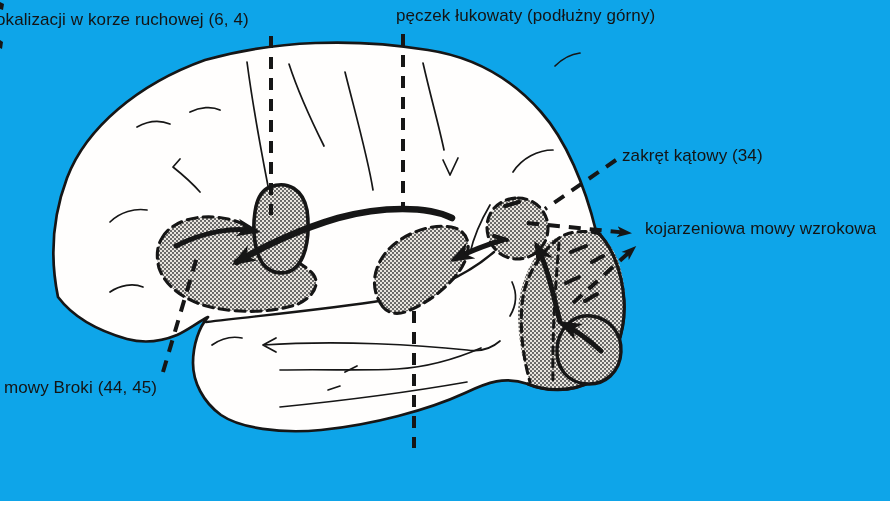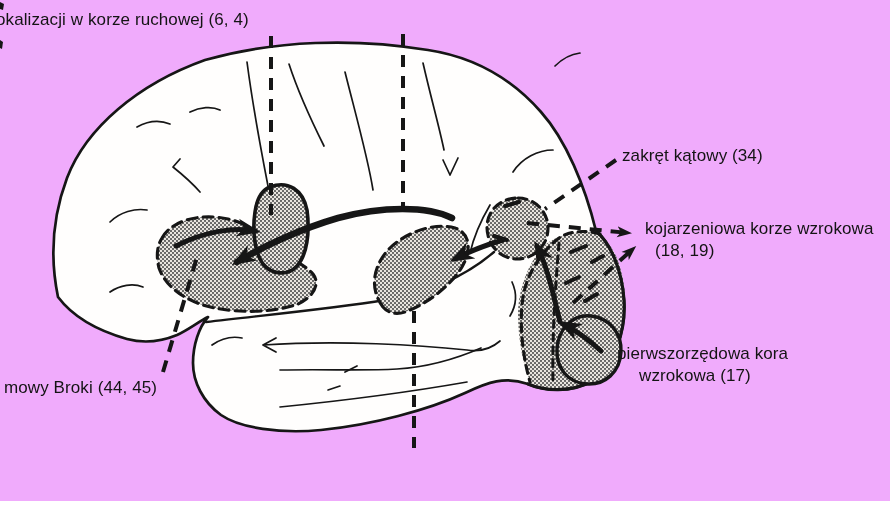--- a/index.html
+++ b/index.html
@@ -1,17 +1,17 @@
 <!DOCTYPE html>
 <html><head>
 <meta charset="utf-8">
 <style>
   html,body { margin:0; padding:0; background:#ffffff; }
   .stage {
-    position:relative; width:890px; height:501px; background:#f0abfc;
+    position:relative; width:890px; height:501px; background:#0ea5e9;
     font-family:"Liberation Sans", sans-serif; overflow:hidden;
   }
   .stage svg { position:absolute; left:0; top:0; }
   .lbl {
     position:absolute; font-size:17px; line-height:22px; color:#141414;
     white-space:nowrap; letter-spacing:0.1px;
   }
   .lbl .l2 { display:block; }
   .ind10 { padding-left:10px; }
   .ind22 { padding-left:22px; }
@@ -133,33 +133,31 @@
     <path stroke-width="5" d="M 503,240 C 486,245 468,252 455,259" marker-end="url(#ahBig)"></path>
     <path stroke-width="5" d="M 560,322 C 553,293 547,266 537,246" marker-end="url(#ahBig)"></path>
     <path stroke-width="5" d="M 601,351 C 588,339 575,330 563,324" marker-end="url(#ahBig)"></path>
   </g>
 </svg>
 
   <div class="lbl" style="left:-4px; top:9px;">
     <span>okalizacji w korze ruchowej (6, 4)</span>
   </div>
 
+  <div class="lbl" style="left:396px; top:5px;">
+    <span>pęczek łukowaty (podłużny górny)</span>
+  </div>
 
   <div class="lbl" style="left:622px; top:145px;">
     <span>zakręt kątowy (34)</span>
   </div>
 
   <div class="lbl" style="left:645px; top:218px;">
-    <span class="l2">kojarzeniowa korze wzrokowa</span>
-    <span class="l2 ind10">(18, 19)</span>
+    <span class="l2">kojarzeniowa mowy wzrokowa</span>
   </div>
 
-  <div class="lbl" style="left:617px; top:343px;">
-    <span class="l2">pierwszorzędowa kora</span>
-    <span class="l2 ind22">wzrokowa (17)</span>
-  </div>
 
   <div class="lbl" style="left:4px; top:377px;text-align:right;">
     <span>mowy Broki (44, 45)</span>
   </div>
 
 
 </div>
 
 </body></html>

